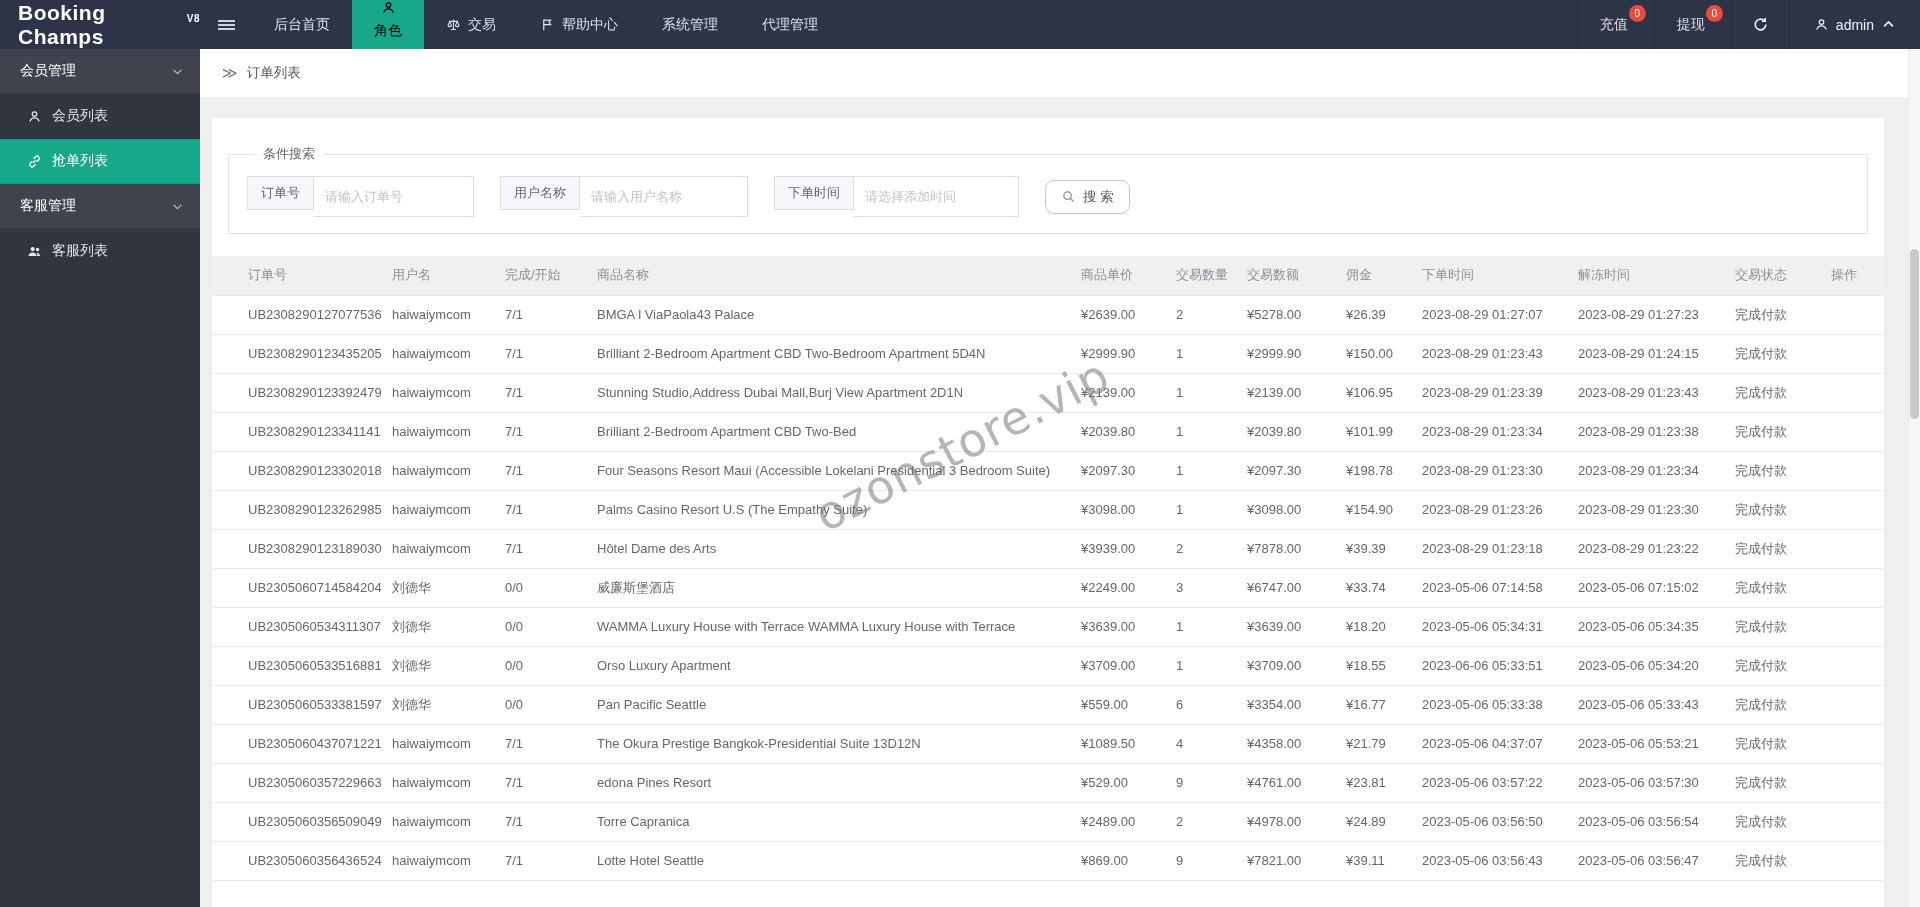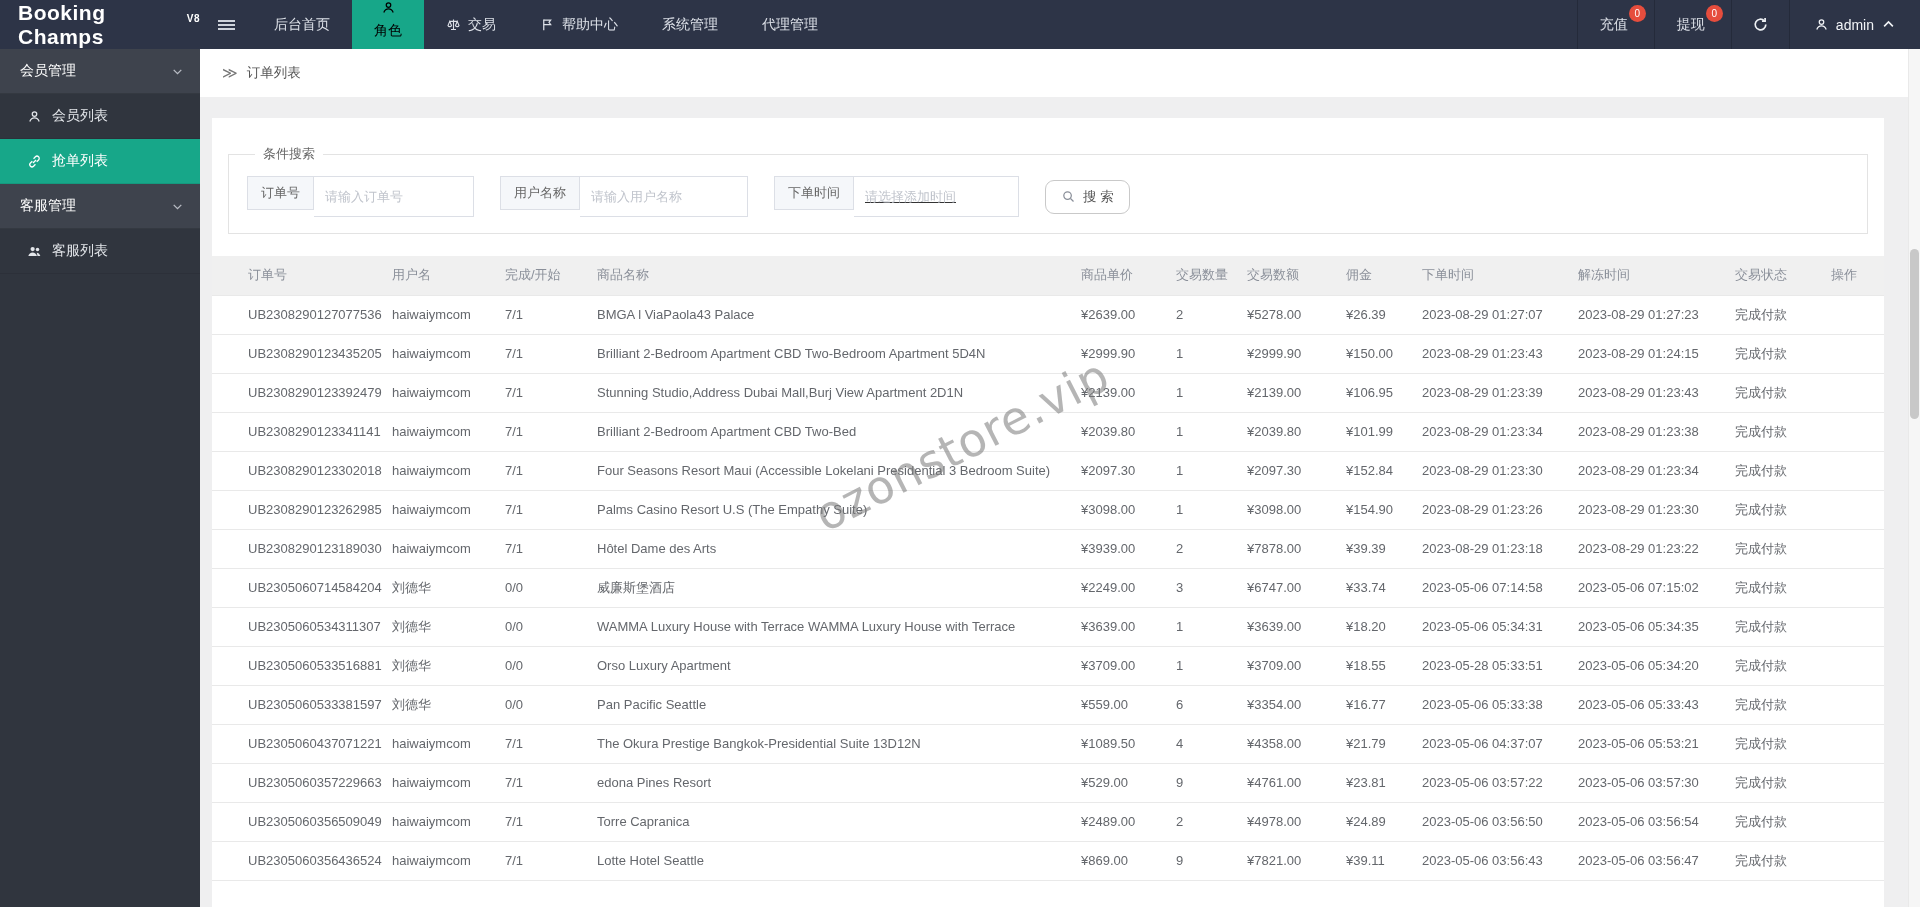--- a/index.html
+++ b/index.html
@@ -226,21 +226,21 @@
         <div class="fgroup">
           <span class="flabel">订单号</span>
           <input type="text" style="width: 160px;" placeholder="请输入订单号">
         </div>
         <div class="fgroup">
           <span class="flabel">用户名称</span>
           <input type="text" style="width: 168px;" placeholder="请输入用户名称">
         </div>
         <div class="fgroup">
           <span class="flabel">下单时间</span>
-          <input type="text" style="width: 165px; text-decoration: underline;" placeholder="请选择添加时间">
+          <input type="text" style="width: 165px;" placeholder="请选择添加时间">
         </div>
         <button class="search-btn">
           <svg viewBox="0 0 24 24" fill="none" stroke="#8a8f99" stroke-width="2">
               <circle cx="10.5" cy="10.5" r="6"></circle>
               <path d="M15.2 15.2L20 20"></path>
             </svg>
           <span>搜 索</span>
         </button>
       </div>
     </fieldset>
@@ -338,21 +338,21 @@
   </tr>
 
   <tr>
     <td class="c0">UB2308290123302018</td>
     <td class="c1">haiwaiymcom</td>
     <td class="c2">7/1</td>
     <td class="c3">Four Seasons Resort Maui (Accessible Lokelani Presidential 3 Bedroom Suite)</td>
     <td class="c4">¥2097.30</td>
     <td class="c5">1</td>
     <td class="c6">¥2097.30</td>
-    <td class="c7">¥152.84</td>
+    <td class="c7">¥198.78</td>
     <td class="c8">2023-08-29 01:23:30</td>
     <td class="c9">2023-08-29 01:23:34</td>
     <td class="c10">完成付款</td>
     <td class="c11"></td>
   </tr>
 
   <tr>
     <td class="c0">UB2308290123262985</td>
     <td class="c1">haiwaiymcom</td>
     <td class="c2">7/1</td>
@@ -414,21 +414,21 @@
 
   <tr>
     <td class="c0">UB2305060533516881</td>
     <td class="c1">刘德华</td>
     <td class="c2">0/0</td>
     <td class="c3">Orso Luxury Apartment</td>
     <td class="c4">¥3709.00</td>
     <td class="c5">1</td>
     <td class="c6">¥3709.00</td>
     <td class="c7">¥18.55</td>
-    <td class="c8">2023-05-28 05:33:51</td>
+    <td class="c8">2023-06-06 05:33:51</td>
     <td class="c9">2023-05-06 05:34:20</td>
     <td class="c10">完成付款</td>
     <td class="c11"></td>
   </tr>
 
   <tr>
     <td class="c0">UB2305060533381597</td>
     <td class="c1">刘德华</td>
     <td class="c2">0/0</td>
     <td class="c3">Pan Pacific Seattle</td>

